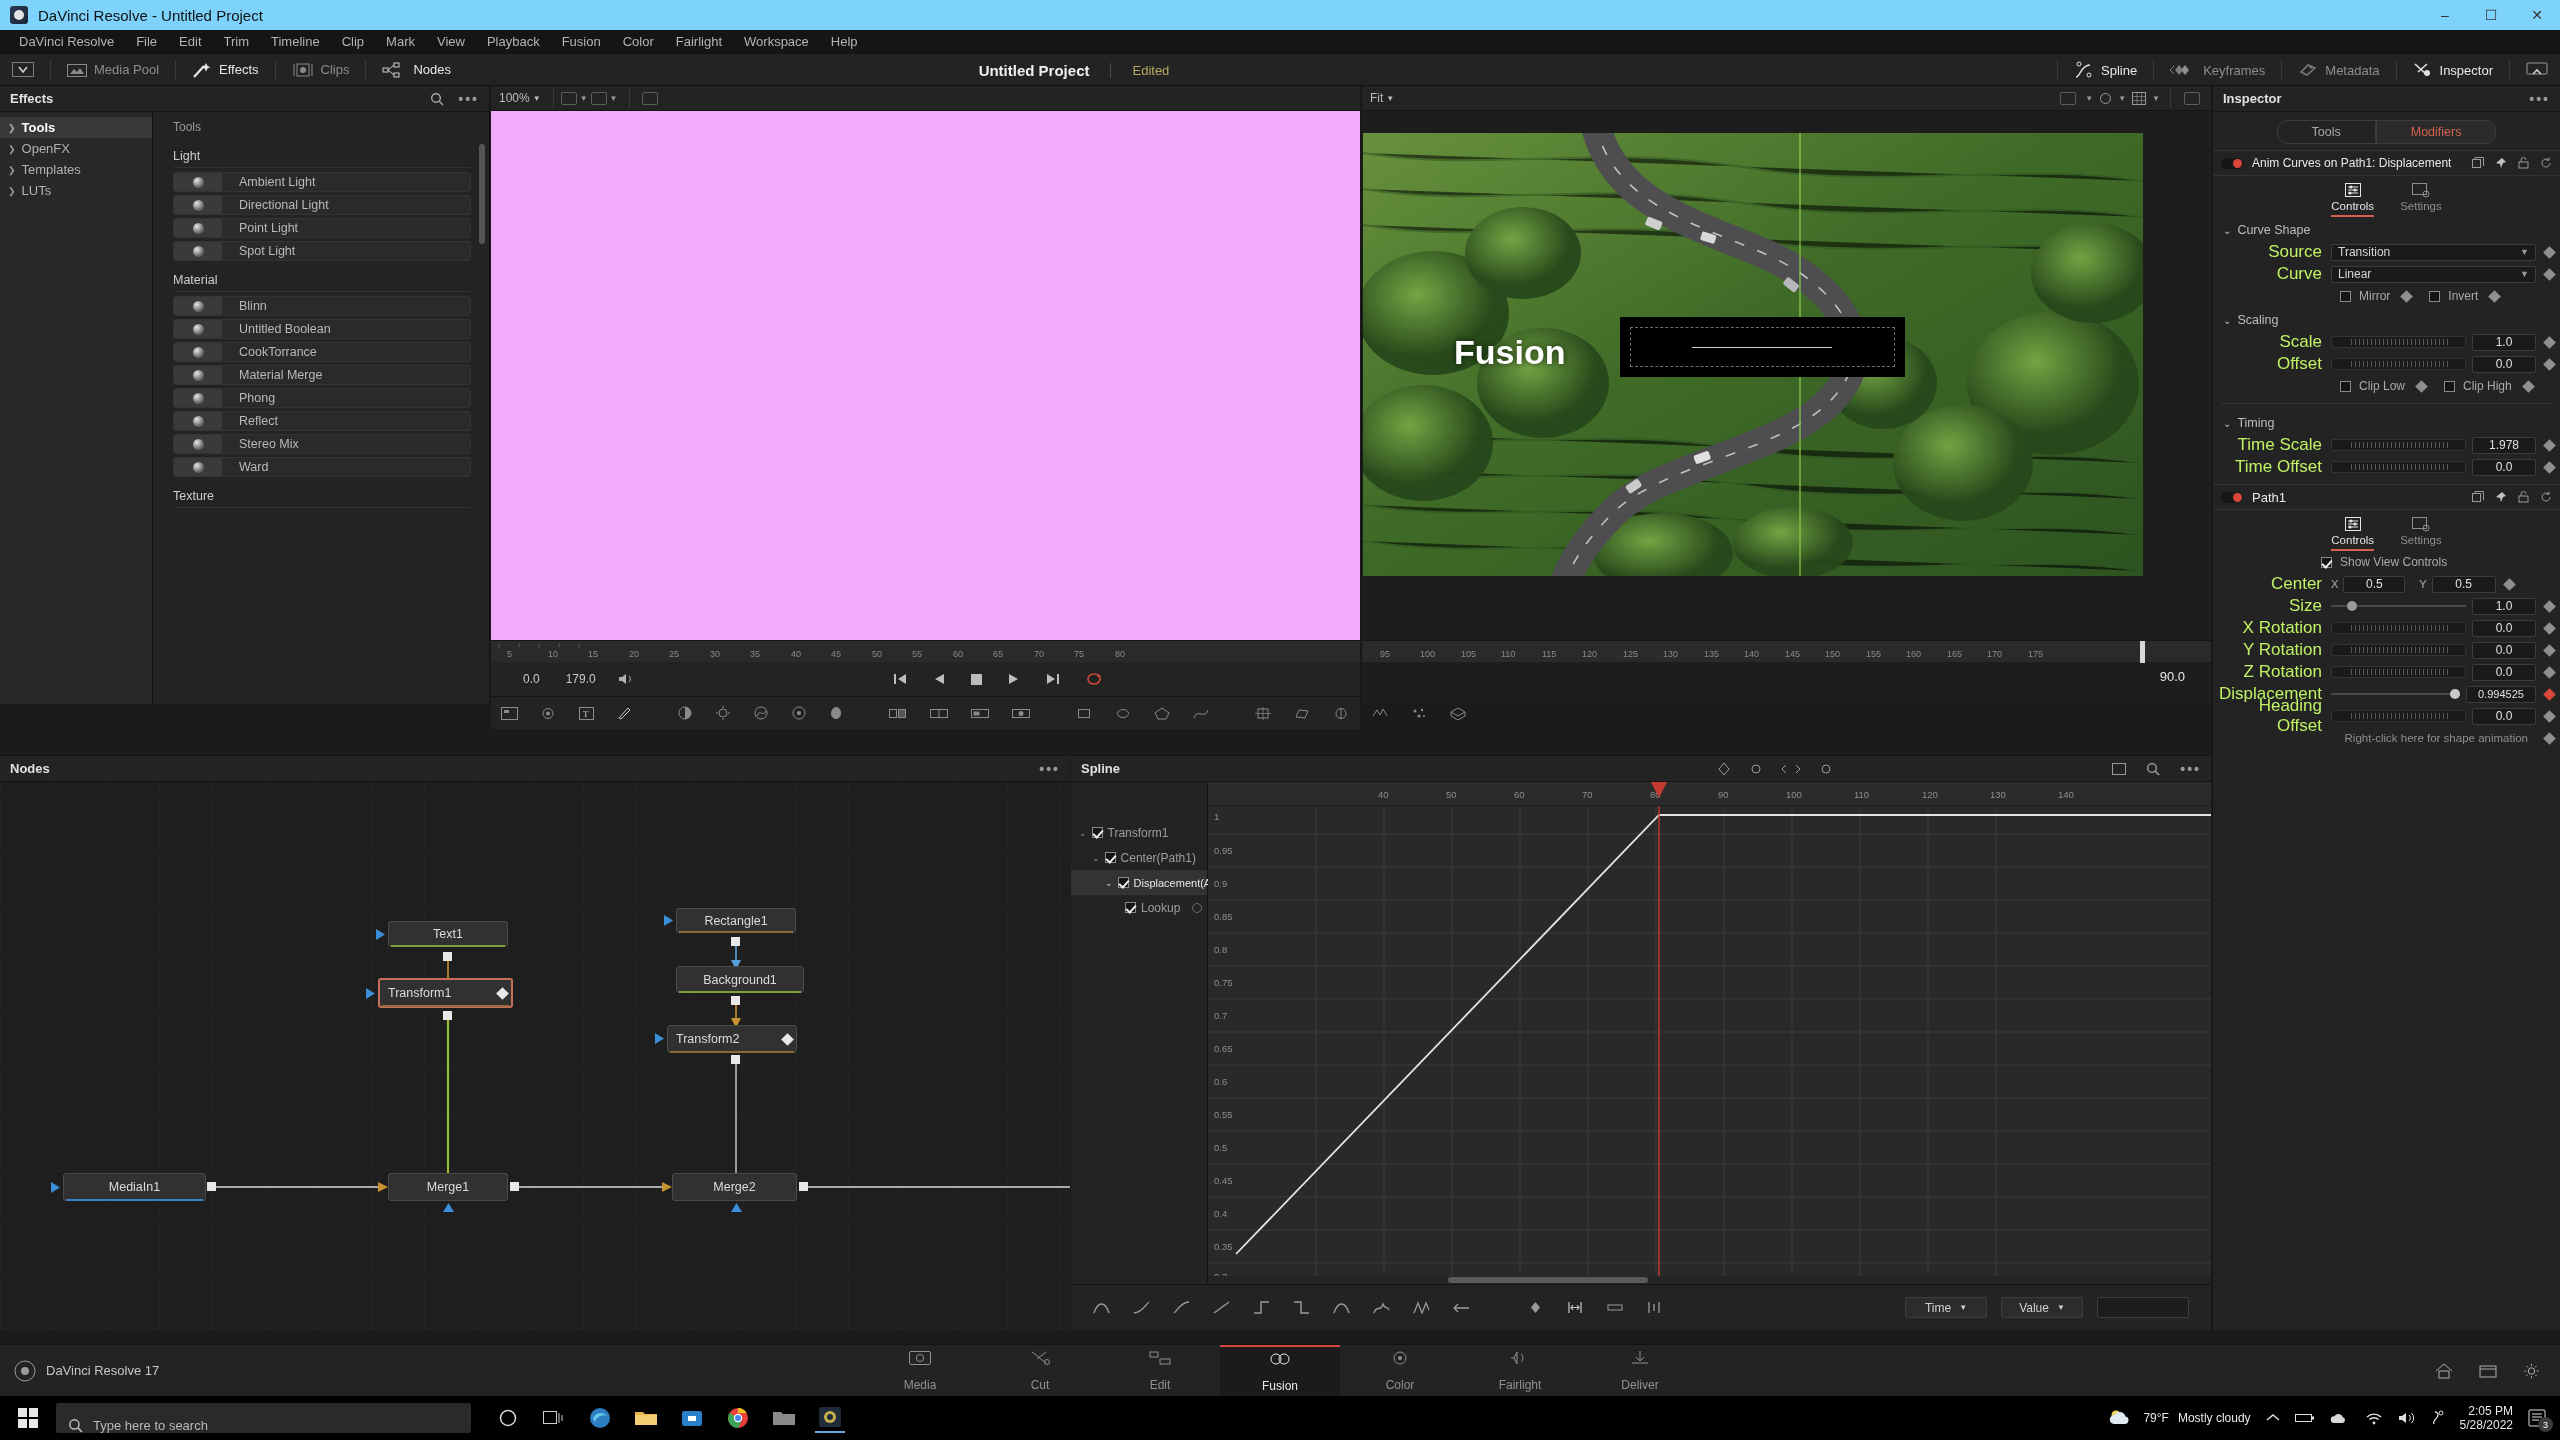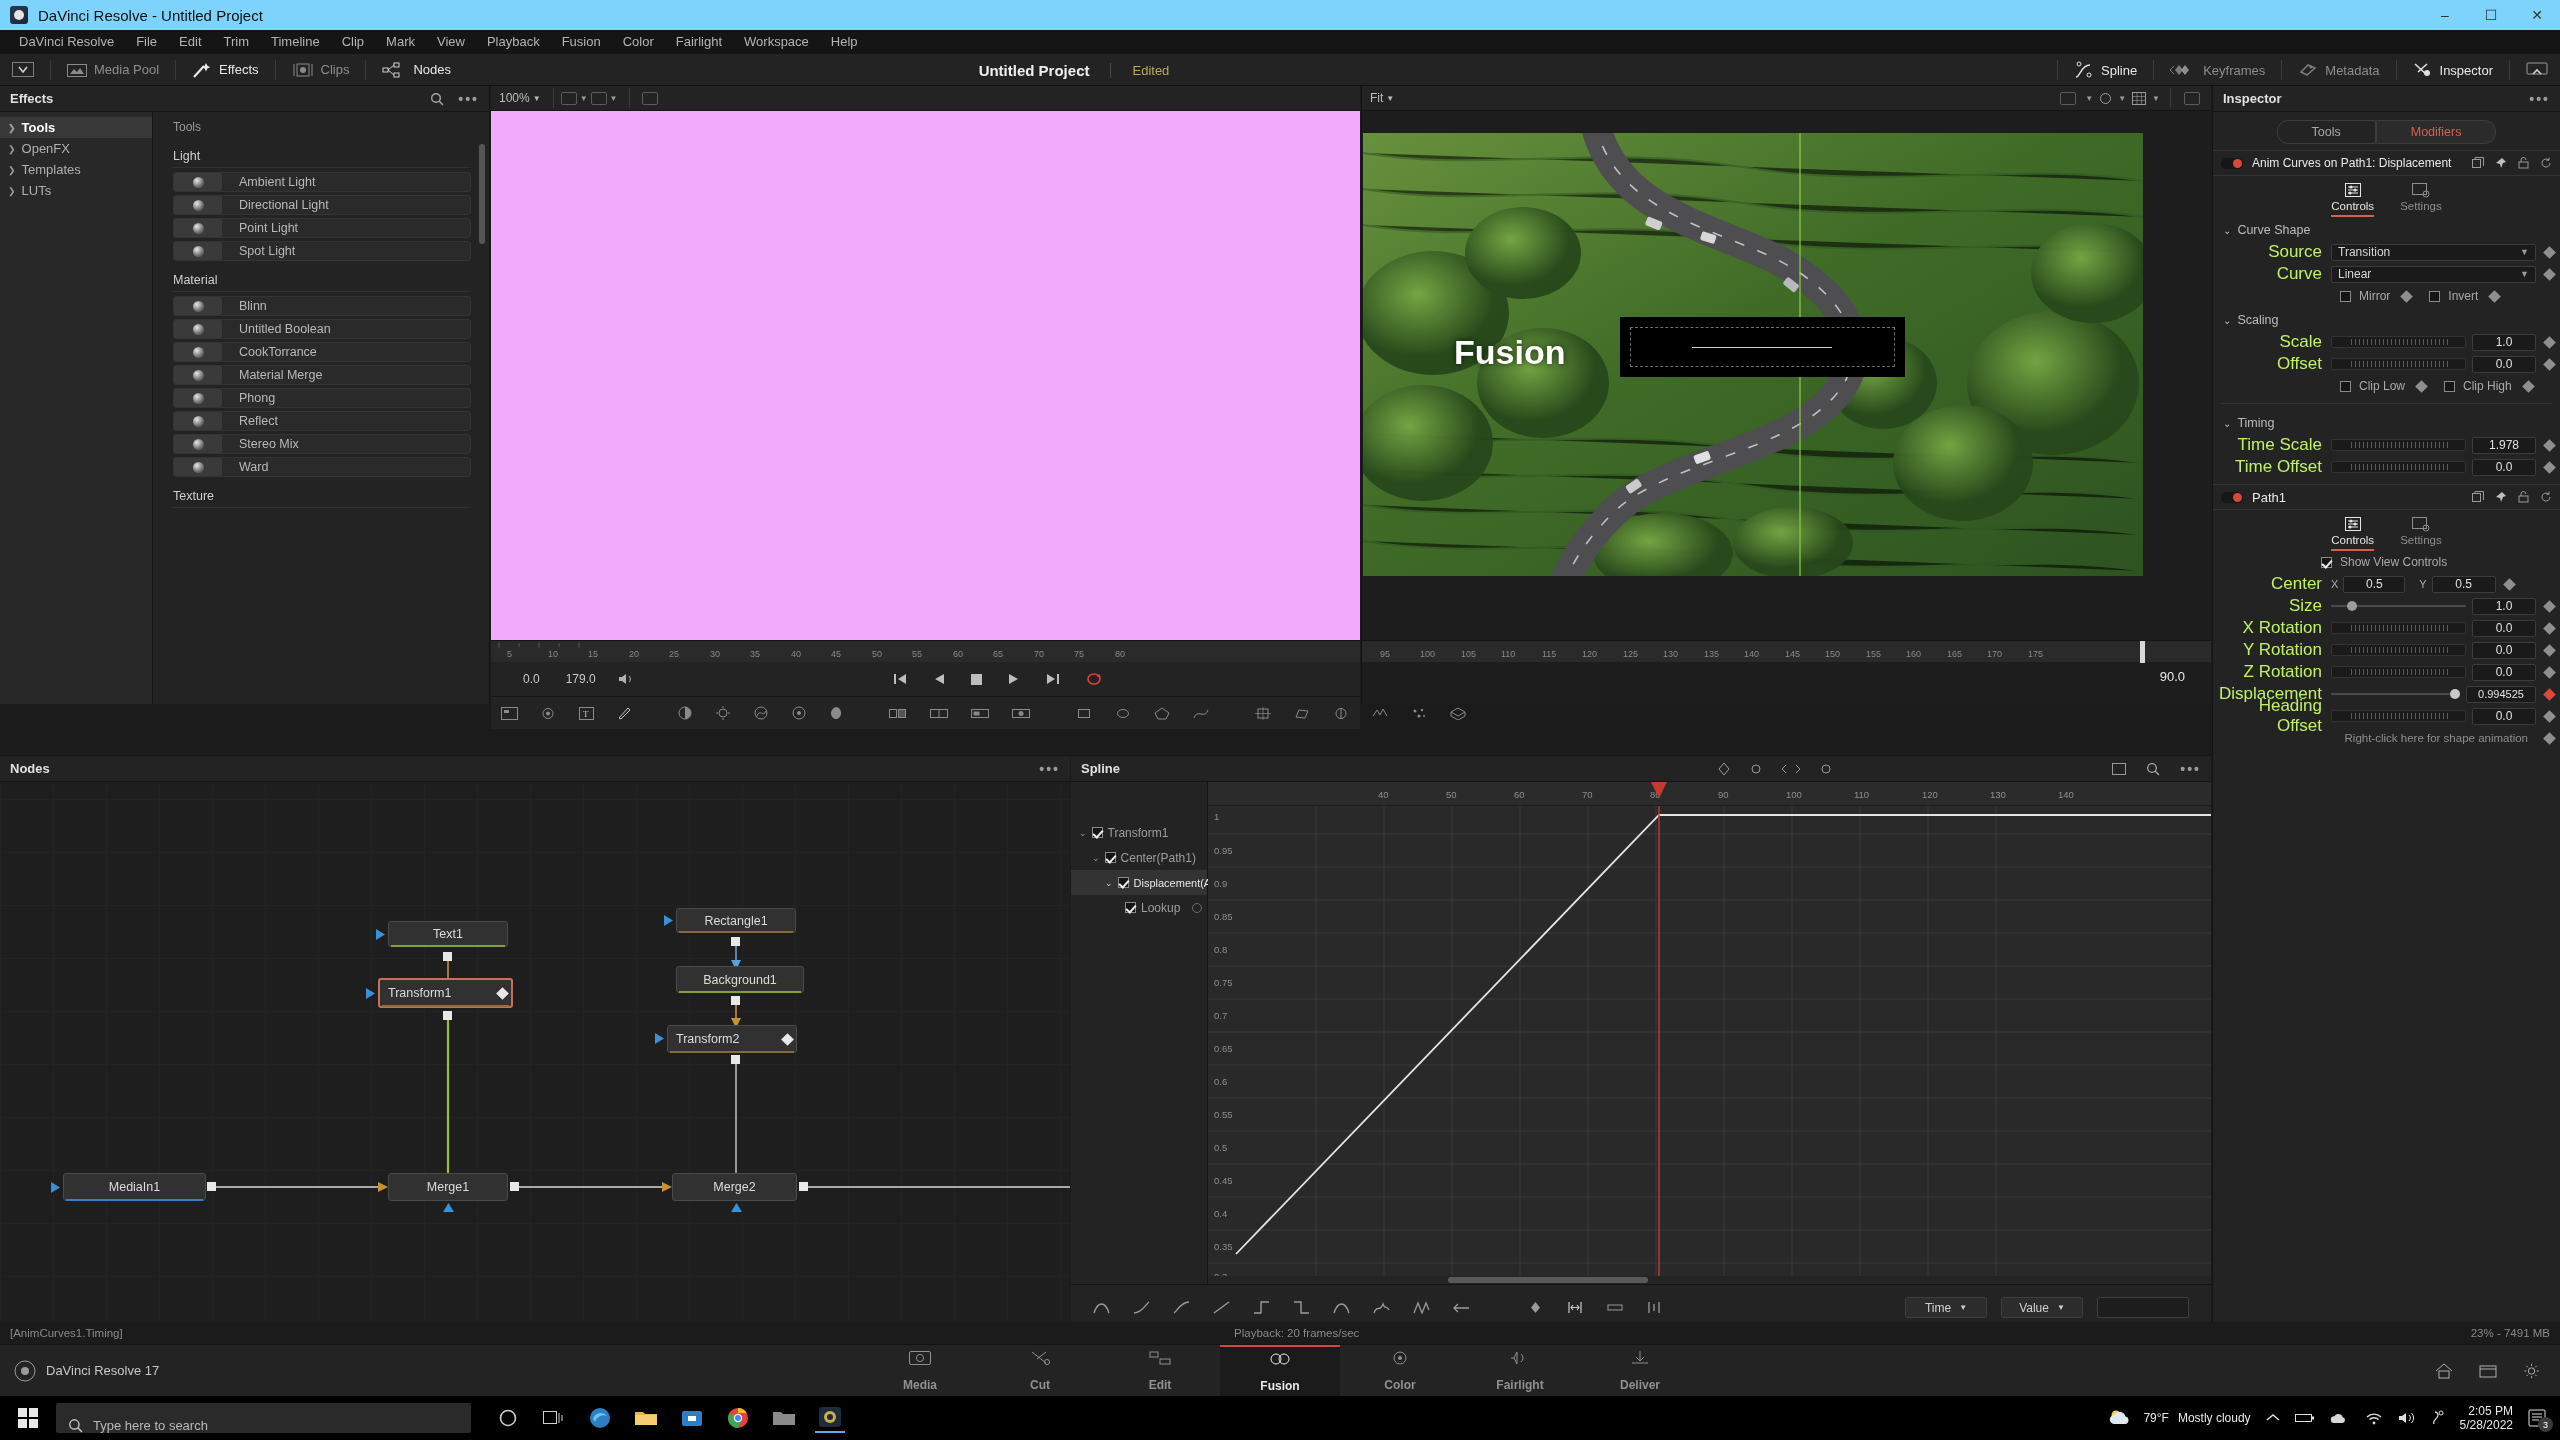--- a/index.html
+++ b/index.html
@@ -130,21 +130,21 @@
   .dia.red{background:#d9483b;}
   .cbrow{display:flex;align-items:center;padding-left:127px;height:22px;gap:8px;font-size:12px;color:#a9a9a9;}
   .hr{height:1px;background:#333;margin:6px 8px;}
 
   
   #statusbar{position:absolute;left:0;top:1322px;width:2560px;height:22px;background:#1b1b1b;
      display:flex;align-items:center;font-size:11.5px;color:#8a8a8a;padding:0 10px;}
   #pagenav{position:absolute;left:0;top:1344px;width:2560px;height:52px;background:#232323;
      display:flex;align-items:center;justify-content:center;gap:0;border-top:1px solid #141414;}
   .pg{width:120px;height:52px;display:flex;flex-direction:column;align-items:center;justify-content:center;
-     gap:12px;font-size:12px;color:#909090;font-weight:bold;}
+     gap:12px;font-size:12px;color:#909090;}
   .pg.active{color:#e8e8e8;border-top:2px solid #d4483b;background:#1b1b1b;}
   .nav-left{position:absolute;left:14px;display:flex;align-items:center;gap:10px;font-size:13px;color:#c8c8c8;}
   .nav-right{position:absolute;right:20px;display:flex;gap:26px;color:#9a9a9a;}
 
   
   #taskbar{position:absolute;left:0;top:1396px;width:2560px;height:44px;background:#000;
      display:flex;align-items:center;}
   .tsk-search{margin-left:56px;width:415px;height:30px;background:#2a2a2a;border-radius:2px;
      display:flex;align-items:flex-end;gap:10px;padding:0 12px;font-size:13px;color:#b9b9b9;}
   .tsk-icons{display:flex;align-items:center;gap:16px;margin-left:22px;}
@@ -1399,25 +1399,20 @@
       <span class="numbox">0.0</span>
       <span class="dia"></span>
     </div>
 
     <div class="ctrl" style="justify-content:flex-end">
       <span style="font-size:11.5px;color:#8e8e8e;margin-right:8px">Right-click here for shape animation</span>
       <span class="dia"></span>
     </div>
   </div>
 
-  <div id="statusbar">
-    <span>[AnimCurves1.Timing]</span>
-    <span style="margin-left:auto;margin-right:auto">Playback: 20 frames/sec</span>
-    <span>23% - 7491 MB</span>
-  </div>
 
   <div id="pagenav">
     <div class="nav-left">
       <span>
         <svg width="22" height="22" viewBox="0 0 22 22">
             <circle cx="11" cy="11" r="10" fill="none" stroke="#9a9a9a"></circle>
             <circle cx="11" cy="11" r="4" fill="#9a9a9a"></circle>
           </svg>
       </span>
       <span>DaVinci Resolve 17</span>

